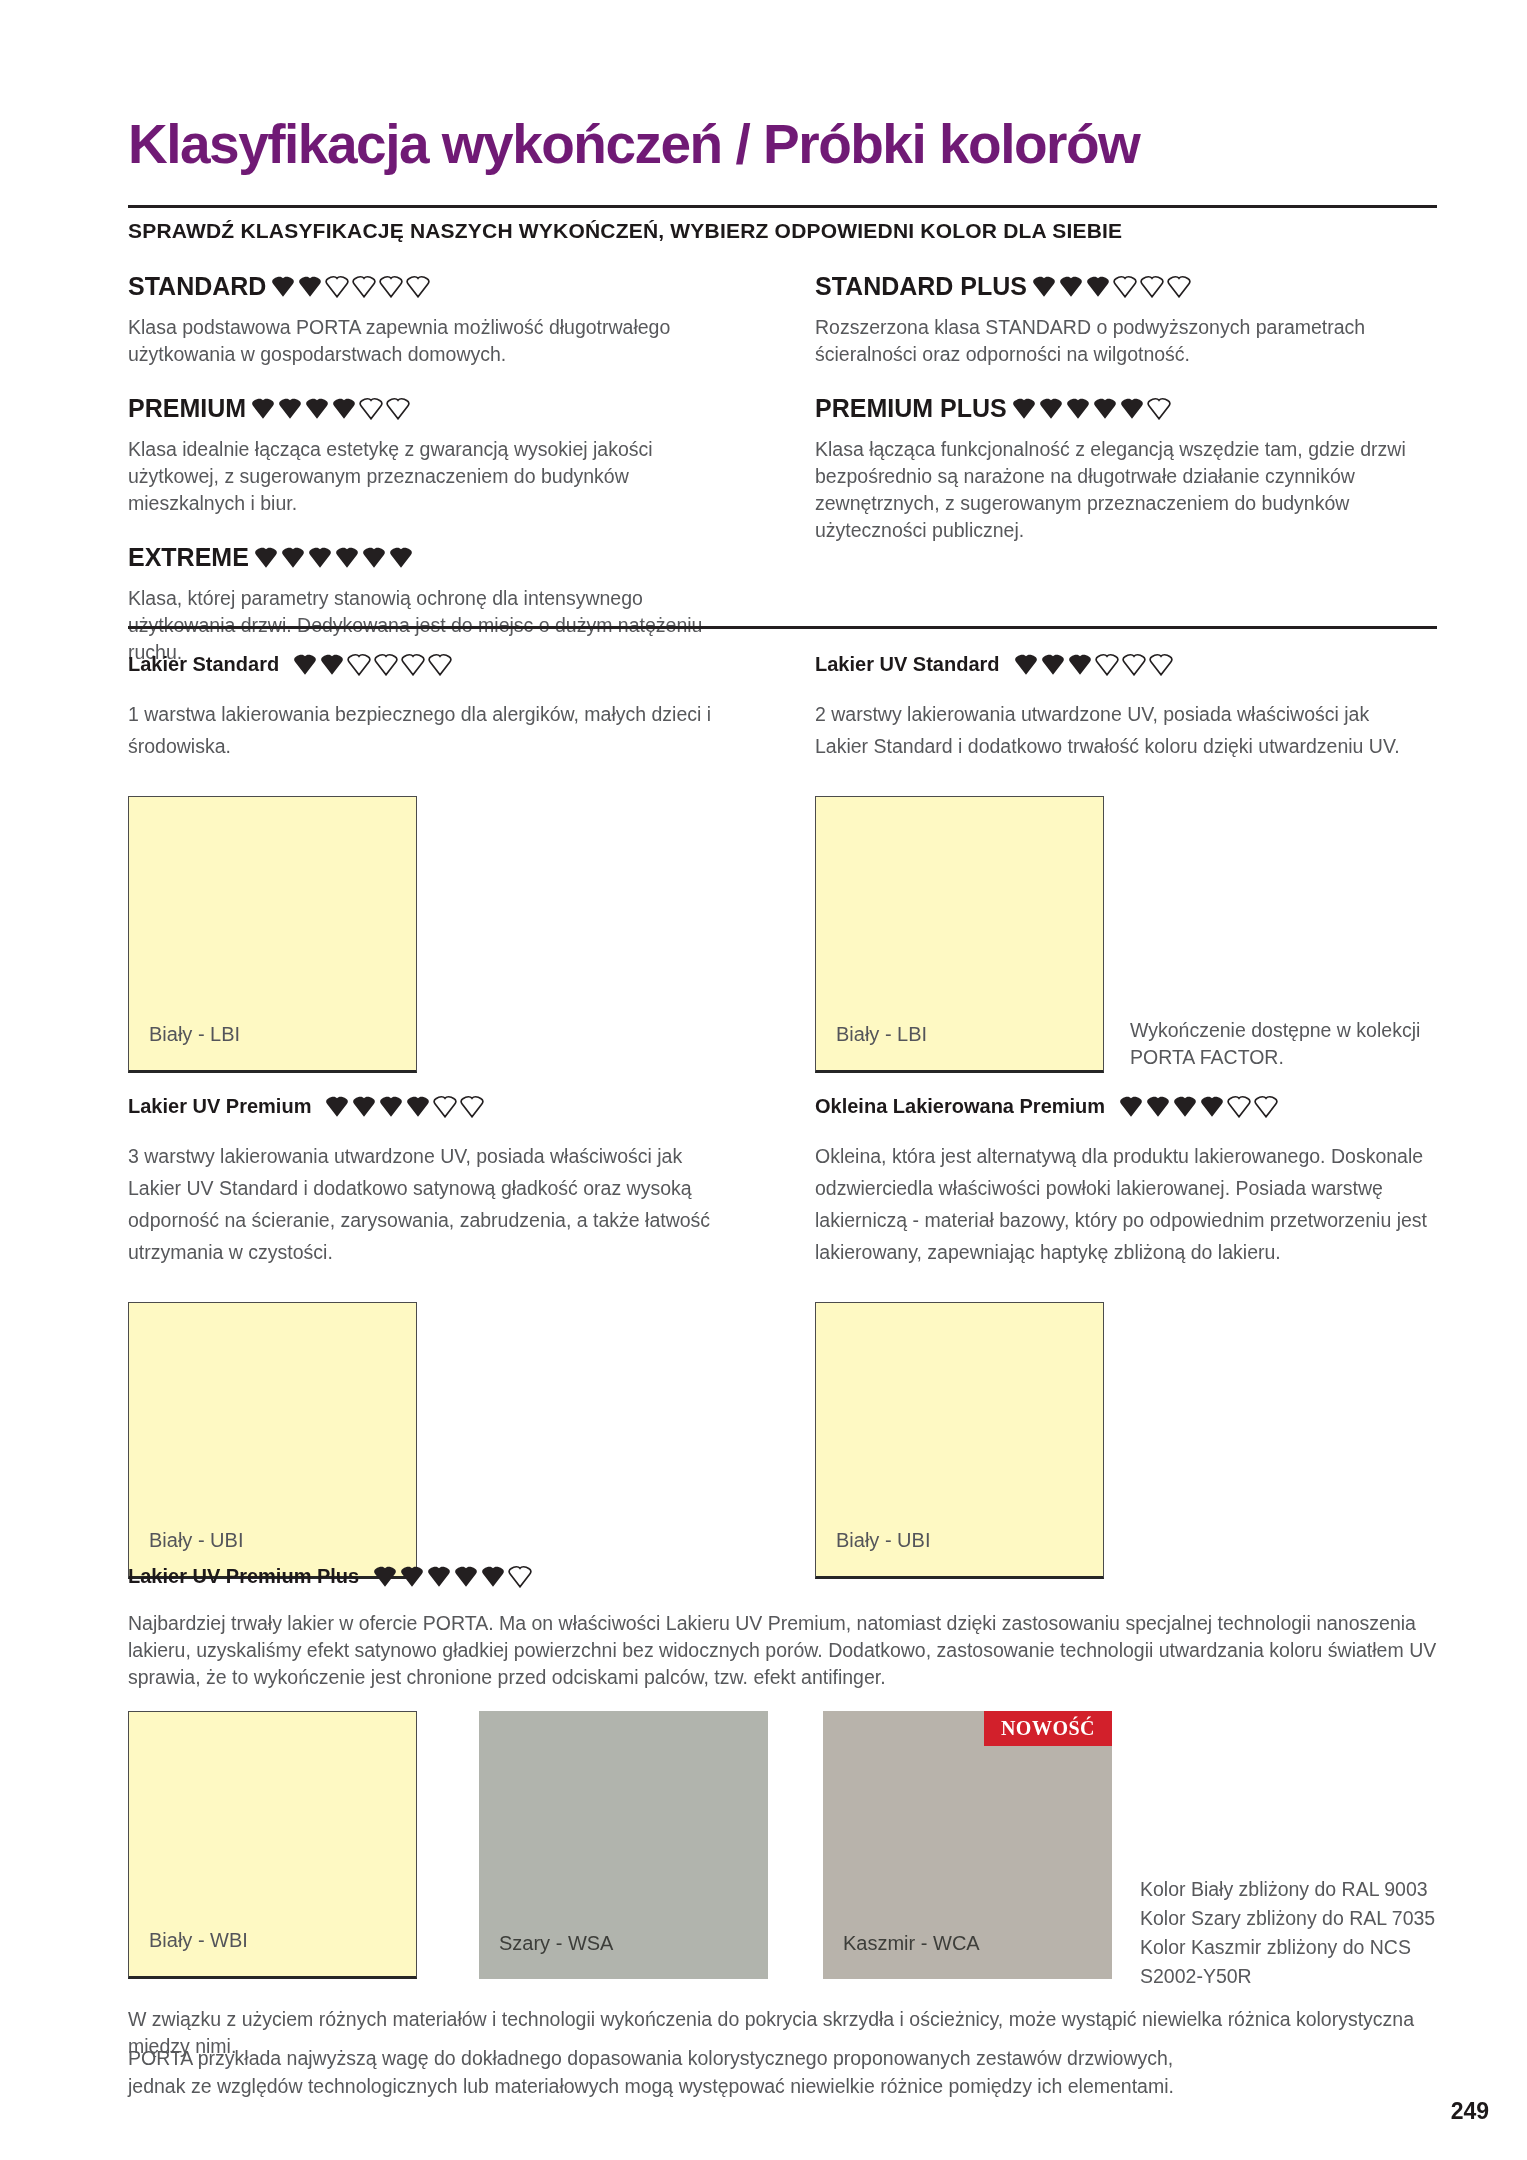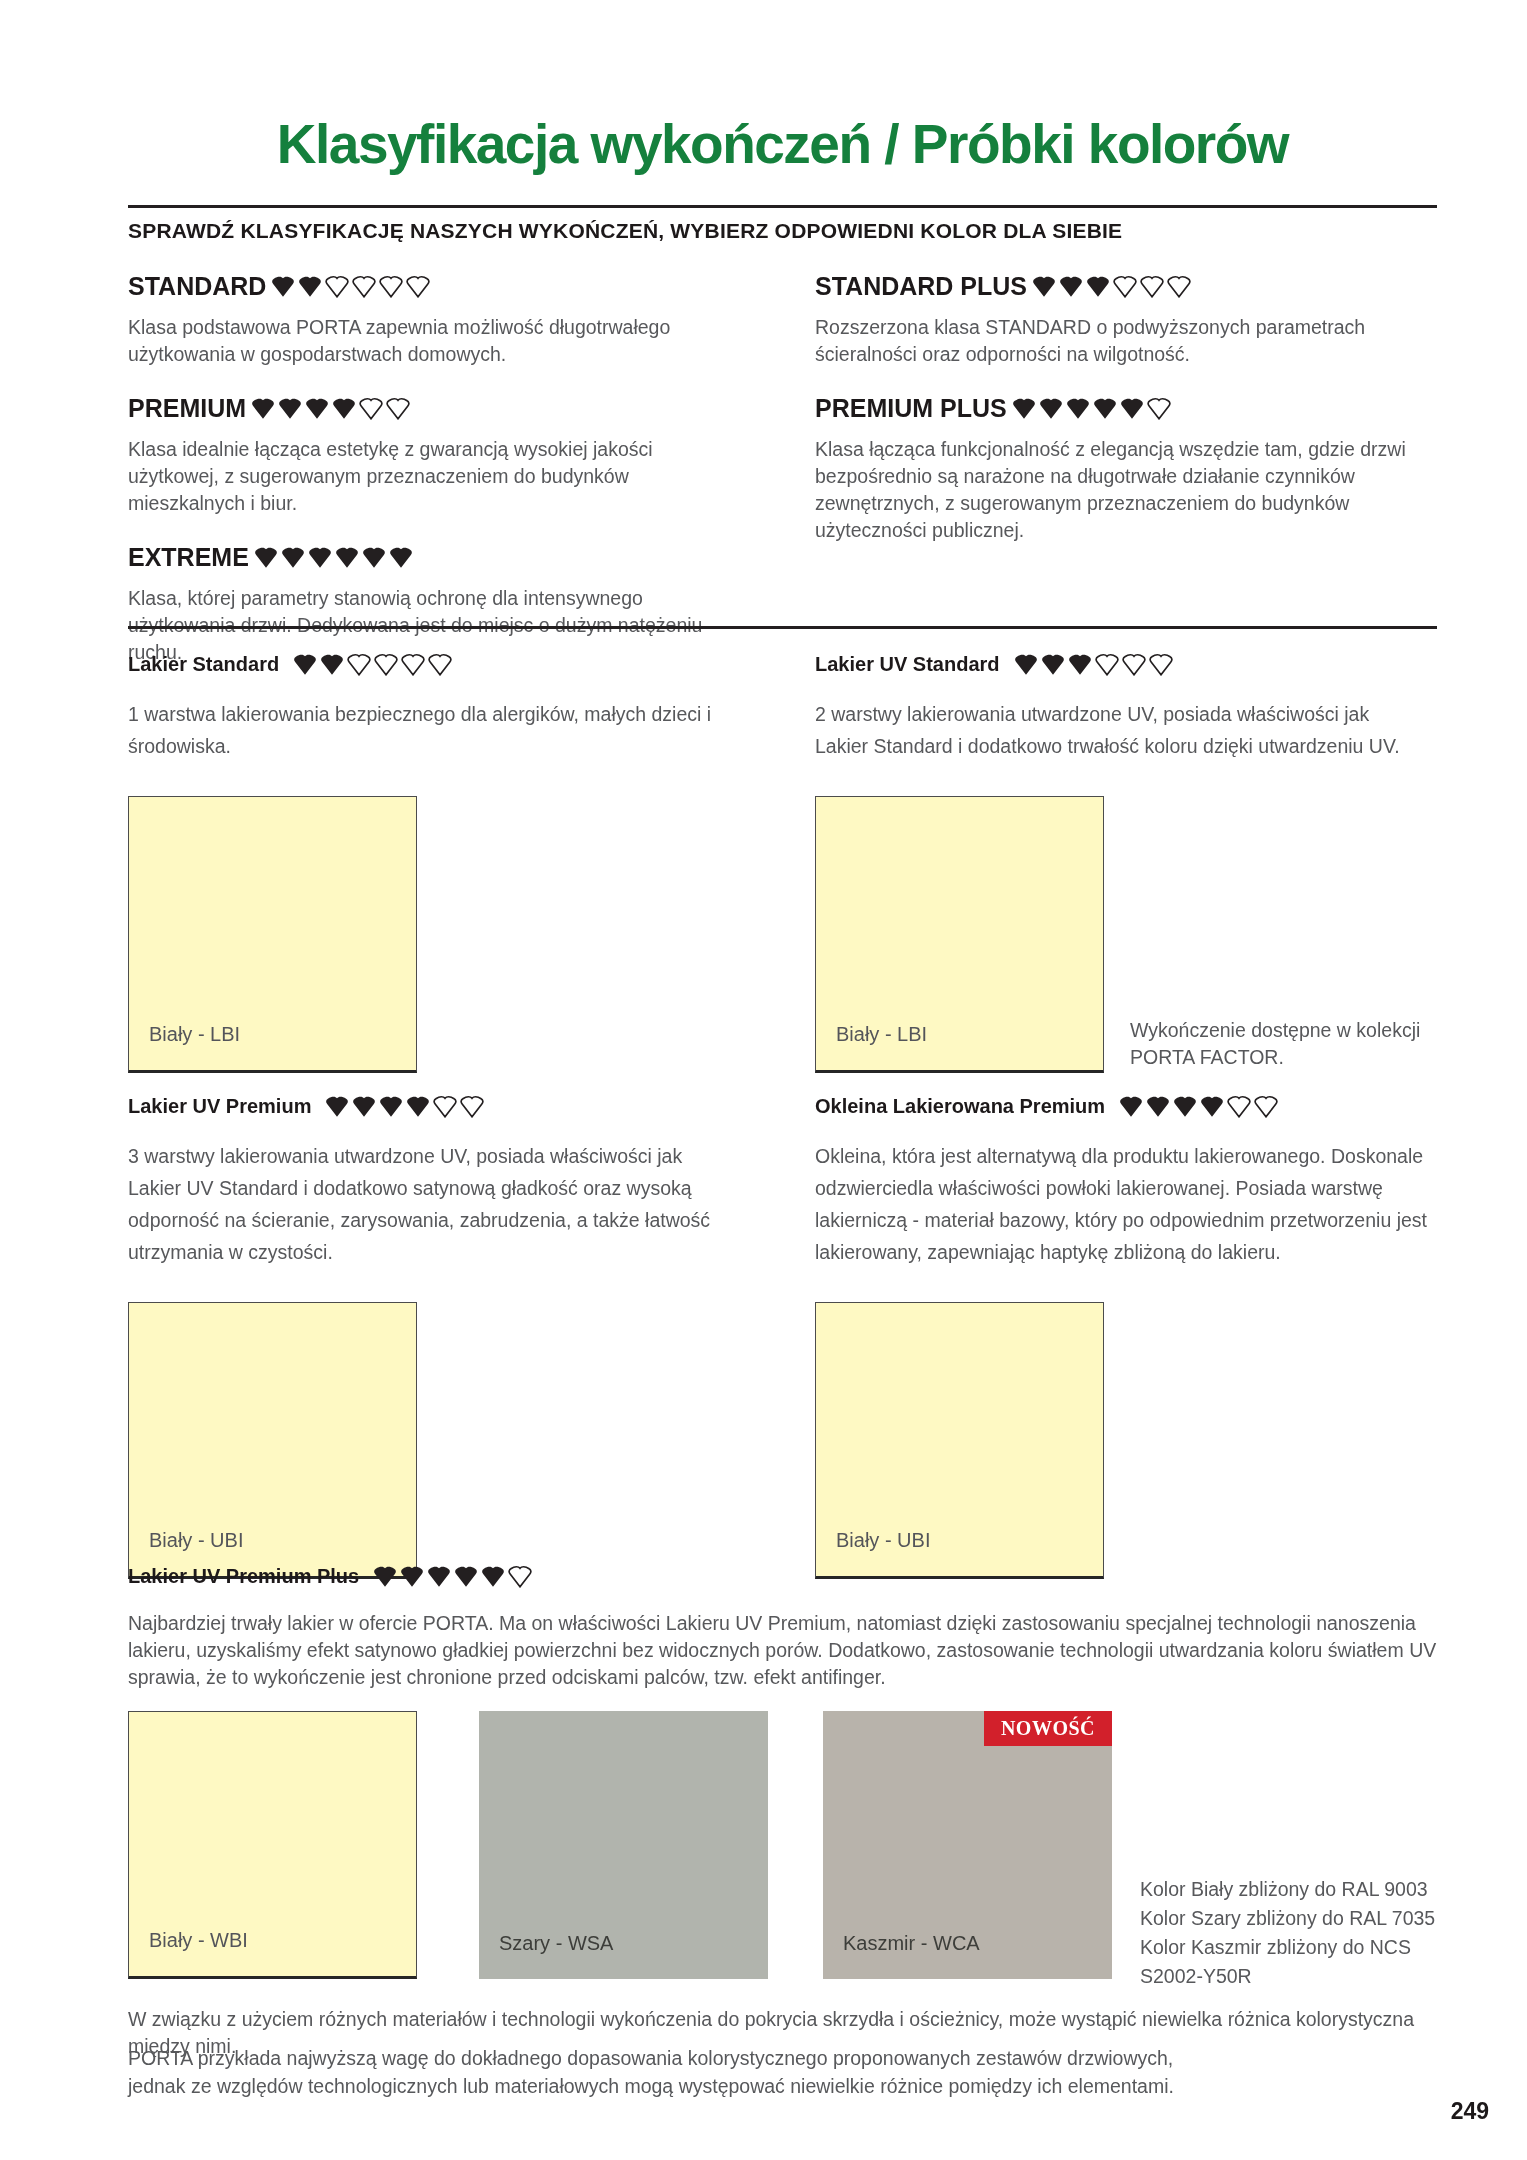--- a/index.html
+++ b/index.html
@@ -10,22 +10,22 @@
     color:#231f20;
     font-family:"Liberation Sans","DejaVu Sans",sans-serif;
     overflow:hidden;
   }
   .sec{position:absolute;left:128px;width:1309px;}
 
   
   .title{
     top:80px;
     font-size:55px;font-weight:700;letter-spacing:-1.5px;
-    line-height:1.0;text-align:center;white-space:nowrap;
-    color:#15803d;
+    line-height:1.0;white-space:nowrap;
+    color:#701a75;
   }
 
   
   .rule{top:205px;border:none;border-top:3px solid #231f20;height:0;margin:0;}
   .rule2{top:626px;}
 
   
   .subtitle{
     top:219px;
     font-size:21px;font-weight:700;color:#1d191a;letter-spacing:0.2px;

